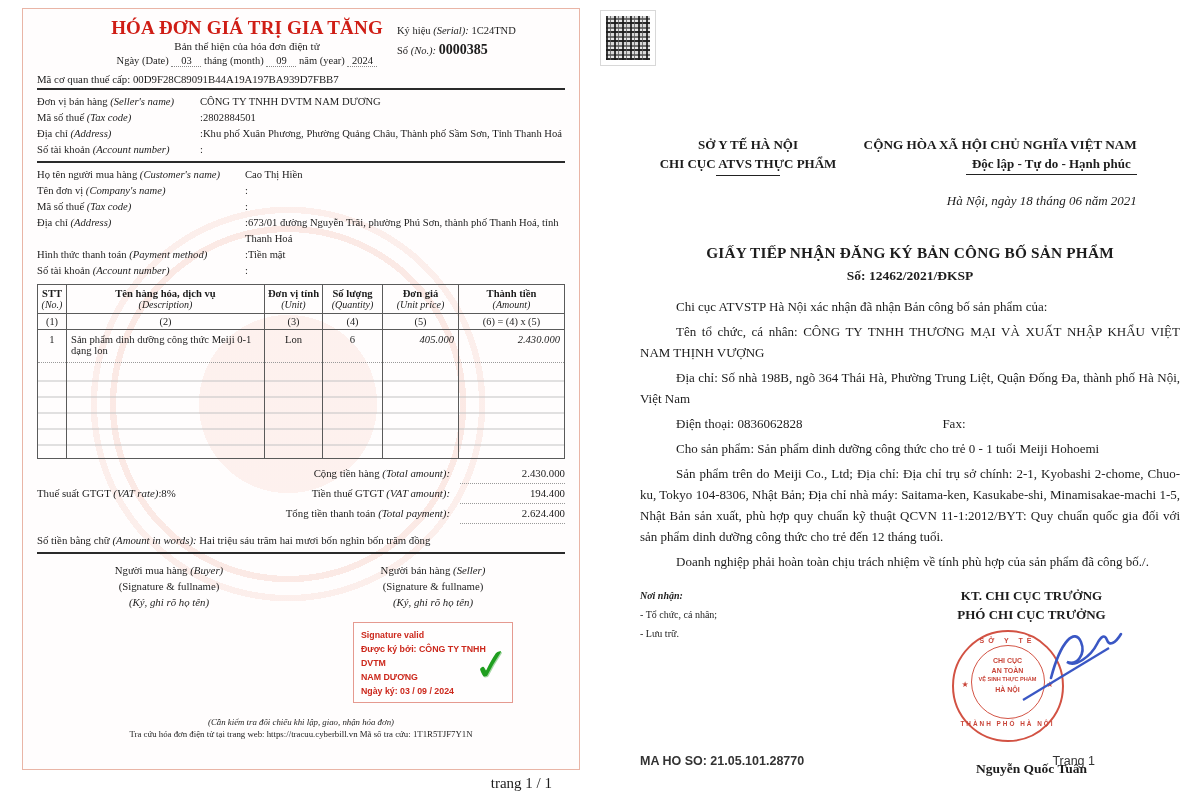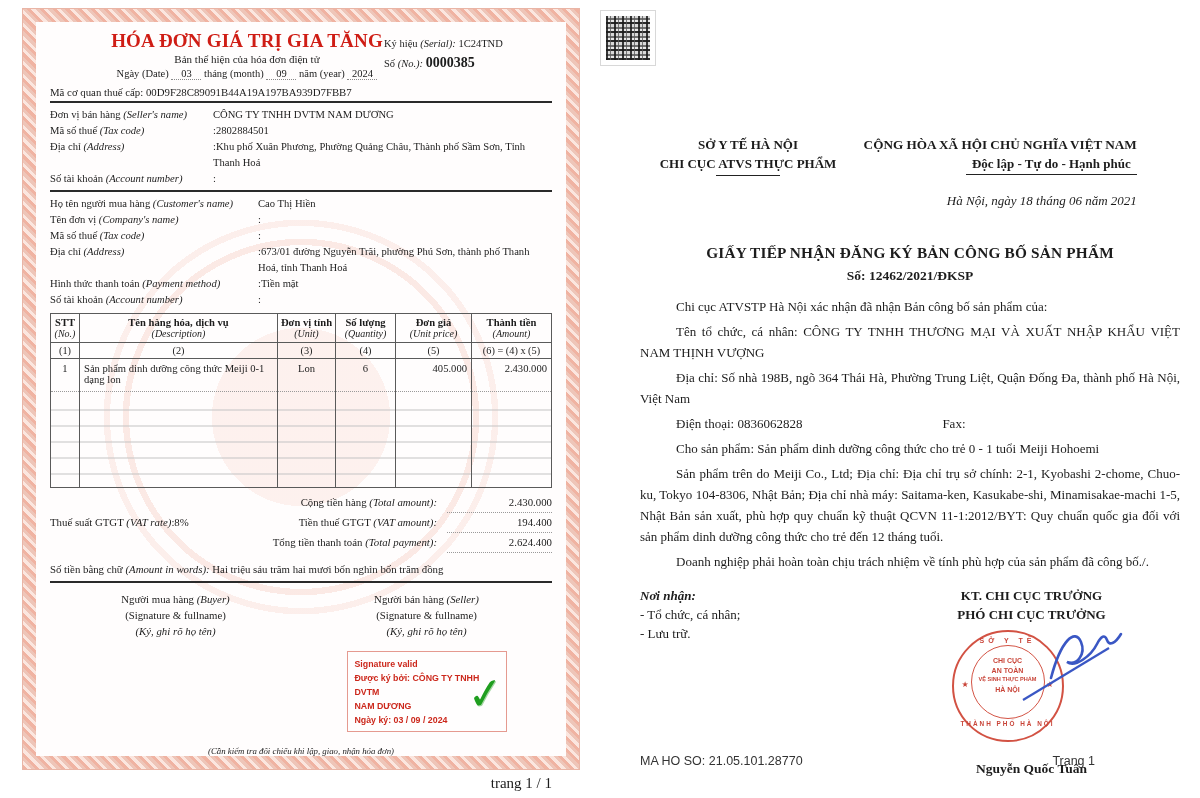--- a/index.html
+++ b/index.html
@@ -4,21 +4,21 @@
 <style>
   * { margin:0; padding:0; box-sizing:border-box; }
   html,body { width:1200px; height:798px; background:#ffffff; overflow:hidden;
     font-family:"Liberation Serif","DejaVu Serif",serif; color:#1c1c1c; }
   .page { position:relative; width:1200px; height:798px; background:#fff; }
 
   
   .invoice-col { position:absolute; left:22px; top:8px; width:558px; height:786px; }
   .inv-frame { position:relative; width:558px; height:762px;
     background:repeating-linear-gradient(45deg,#f0b3a2 0 3px,#fbe6df 3px 6px,#eec5b8 6px 9px);
-    border:1px solid #e9b5a6; padding:13px; }
+    border:1px solid #e9b5a6; }
   .inv-inner { position:relative; width:100%; height:100%; background:#fffdfd; padding:8px 14px 4px 14px; overflow:hidden; }
   .emblem-watermark { position:absolute; left:40px; top:170px; width:450px; height:450px; border-radius:50%;
     background:
       radial-gradient(circle at center, rgba(244,180,162,.16) 0 28%, transparent 28%),
       radial-gradient(circle at center, transparent 0 54%, rgba(238,166,146,.22) 54% 56%, transparent 56% 60%, rgba(238,166,146,.16) 60% 62%, transparent 62% 86%, rgba(238,166,146,.22) 86% 88%, transparent 88%);
     z-index:0; pointer-events:none; }
   .inv-content { position:relative; z-index:1; }
 
   .inv-header { display:flex; }
   .inv-header-left { flex:1; text-align:center; padding-left:60px; }
@@ -36,21 +36,21 @@
   .kv-row { display:flex; font-size:10.6px; line-height:16px; }
   .kv-label { flex:0 0 163px; }
   .kv-label-b { flex:0 0 208px; }
   .kv-val { flex:1; }
 
   table.items { width:100%; border-collapse:collapse; margin-top:5px; font-size:10.6px; }
   table.items th, table.items td { border:1px solid #5a5a5a; padding:2px 4px; vertical-align:top; }
   table.items thead th { text-align:center; font-weight:bold; padding:3px 2px; }
   table.items .en { font-weight:normal; font-style:italic; font-size:10px; }
   table.items .colnum td { text-align:center; padding:2px; font-size:10.3px; }
-  td.c { text-align:center; } td.r { text-align:right; }
+  td.c { text-align:center; } td.r { text-align:right;font-style:italic; }
   tr.datarow td { border-bottom:1px dotted #9a9a9a; padding-top:4px; padding-bottom:6px; }
   tr.fillrow td { height:96px; border-top:none;
     background-image:repeating-linear-gradient(to bottom, transparent 0 15px, #c3c3c3 15px 16px); background-origin:content-box; }
 
   .totals { margin-top:5px; font-size:10.8px; }
   .tot-row { display:flex; align-items:baseline; line-height:19px; }
   .tot-left { flex:0 0 205px; }
   .tot-label { flex:1; text-align:right; padding-right:10px; }
   .tot-val { flex:0 0 105px; text-align:right; border-bottom:1px dotted #9a9a9a; }
   .words-row { font-size:10.8px; margin-top:8px; line-height:17px; }
@@ -81,40 +81,40 @@
   .cert-national .l1 { font-weight:bold; font-size:13.2px; }
   .cert-national .l2 { font-weight:bold; display:inline-block; border-bottom:1px solid #222; padding:0 6px 1px 6px; }
   .place-date { font-style:italic; margin-top:16px; font-size:13px; }
   .cert-title { text-align:center; font-weight:bold; font-size:15.3px; margin-top:34px; letter-spacing:.2px; }
   .cert-number { text-align:center; font-weight:bold; font-size:13.5px; margin-top:6px; }
   .cert-body { margin-top:12px; line-height:21px; text-align:justify; }
   .cert-body p { text-indent:36px; margin-top:4px; }
   .phone-row { display:flex; margin-top:4px; }
   .phone-row .ph { text-indent:36px; flex:0 0 56%; }
   .cert-bottom { display:flex; margin-top:14px; }
-  .recipients { flex:0 0 45%; font-size:13px; line-height:19px; }
+  .recipients { flex:0 0 45%; font-size:10px; line-height:19px; }
   .recipients .rl { font-weight:bold; font-style:italic; }
   .signer { flex:0 0 55%; text-align:center; font-size:13px; }
   .signer .t { font-weight:bold; line-height:19px; }
   .stamp-wrap { position:relative; width:220px; height:118px; margin:4px auto 0 auto; }
   .stamp { position:absolute; left:30px; top:2px; width:112px; height:112px; border-radius:50%;
     border:2.5px solid #cf4434; color:#c43427; text-align:center;
     font-family:"Liberation Sans","DejaVu Sans",sans-serif; opacity:.92; }
   .stamp .arc-top { font-size:7px; font-weight:bold; letter-spacing:4px; margin-top:5px; }
   .stamp .core { width:74px; height:74px; border-radius:50%; border:1px solid #cf4434; margin:1px auto 0 auto;
     padding-top:10px; font-size:7px; font-weight:bold; line-height:9.5px; }
   .stamp .core .sm { font-size:5.6px; }
   .stamp .arc-bottom { font-size:6.4px; font-weight:bold; letter-spacing:2px; margin-top:1px; }
   .stamp .star-l { position:absolute; left:8px; top:48px; font-size:8px; }
   .stamp .star-r { position:absolute; right:8px; top:48px; font-size:8px; }
   .sig-svg { position:absolute; left:95px; top:-6px; }
   .signer-name { font-weight:bold; margin-top:15px; font-size:13.5px; }
   .cert-footer { position:absolute; left:40px; right:20px; bottom:30px; display:flex;
     font-family:"Liberation Sans","DejaVu Sans",sans-serif; font-size:12.5px; color:#333; }
-  .cert-footer .code { flex:1; }
+  .cert-footer .code { flex:1;font-weight:bold; }
   .cert-footer .pg { padding-right:85px; }
 </style>
 </head>
 <body>
 
 <div class="page">
 
   <div class="invoice-col">
     <div class="inv-frame">
       <div class="inv-inner">

